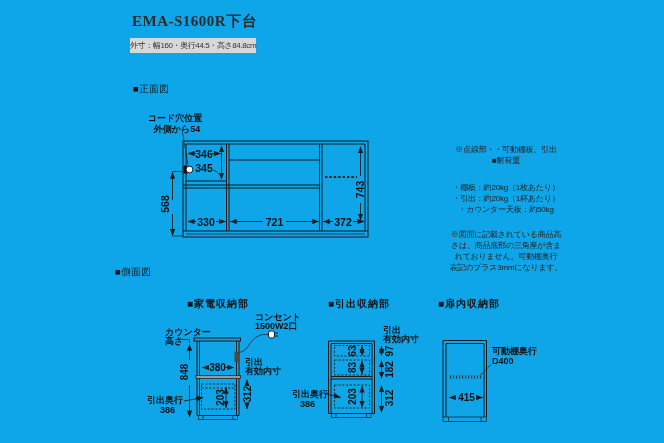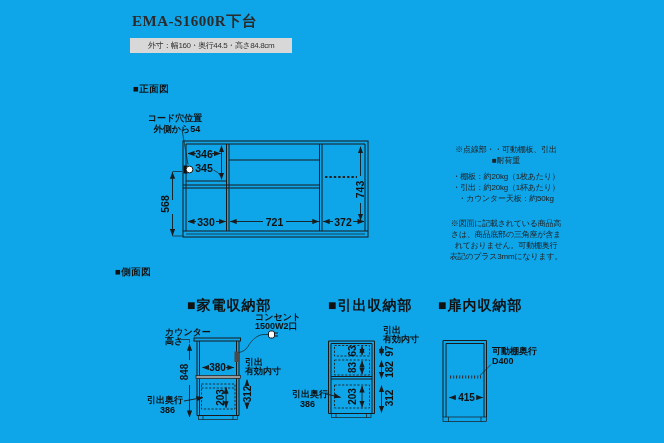--- a/index.html
+++ b/index.html
@@ -2,27 +2,27 @@
 <html><head>
 <meta charset="utf-8">
 <style>
   html,body{margin:0;padding:0;background:#fff;}
   .canvas{position:relative;width:664px;height:443px;background:#0ea5e9;overflow:hidden;
           font-family:"Liberation Sans",sans-serif;color:#1a1a1a;}
   .abs{position:absolute;}
   .title{left:132px;top:12px;font-family:"Liberation Serif",serif;font-weight:700;
          font-size:15px;color:#2b2b2b;letter-spacing:.5px;}
   .subtitle-box{left:130px;top:38px;background:#d8d8d8;height:15px;line-height:15px;
-                padding:0 18px;font-size:8px;letter-spacing:-.4px;color:#333;}
-  .seclabel{font-size:9.5px;font-weight:700;color:#111;letter-spacing:.5px;}
-  .subhead{font-size:14px;font-weight:700;color:#111;letter-spacing:1px;}
+                padding:0 0;font-size:8px;letter-spacing:-.4px;color:#333;}
+  .seclabel{font-size:9.5px;font-weight:400;color:#111;letter-spacing:.5px;}
+  .subhead{font-size:10px;font-weight:700;color:#111;letter-spacing:1px;}
   .notes{left:426px;top:144px;width:160px;font-size:8px;line-height:11px;
          letter-spacing:-.2px;color:#222;font-weight:500;text-align:center;}
   .notes .gap1{}
-  .notes .gap2{margin-top:5px;}
+  .notes .gap2{margin-top:16px;}
   .notes .gap3{margin-top:14px;line-height:11.3px;}
   svg{position:absolute;left:0;top:0;}
   .ln{stroke:#1a1a1a;stroke-width:1;fill:none;}
   .lt{stroke:#1a1a1a;stroke-width:.7;fill:none;}
   .dl{stroke:#1a1a1a;stroke-width:.9;fill:none;}
   .dsh{stroke:#222;stroke-width:.9;fill:none;stroke-dasharray:2.2 1.6;}
   .shelfdots2{stroke:#333;stroke-width:2.8;fill:none;stroke-dasharray:1.2 1.8;}
   .num{font-family:"Liberation Sans",sans-serif;font-weight:700;font-size:10.5px;fill:#111;}
   .num10{font-size:10px;}
   .jp{font-family:"Liberation Sans",sans-serif;font-weight:700;font-size:9px;fill:#111;}

